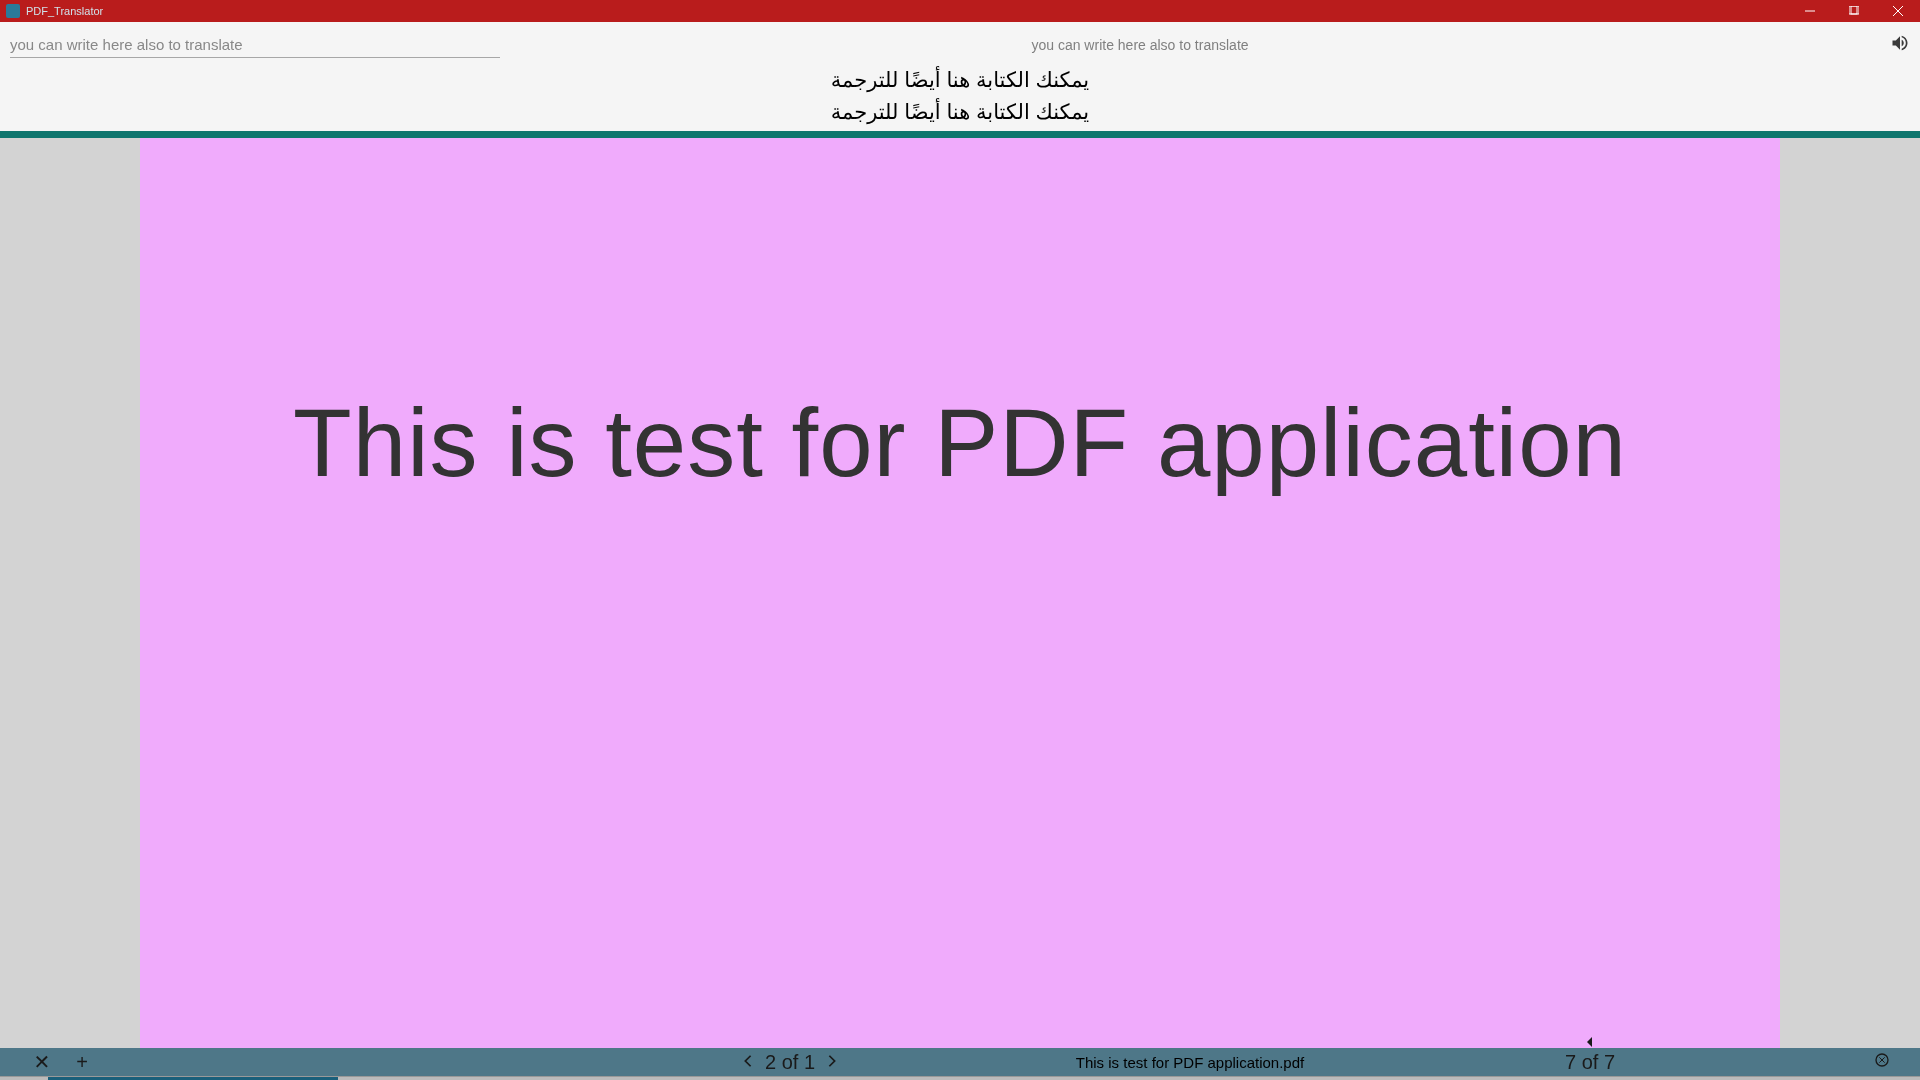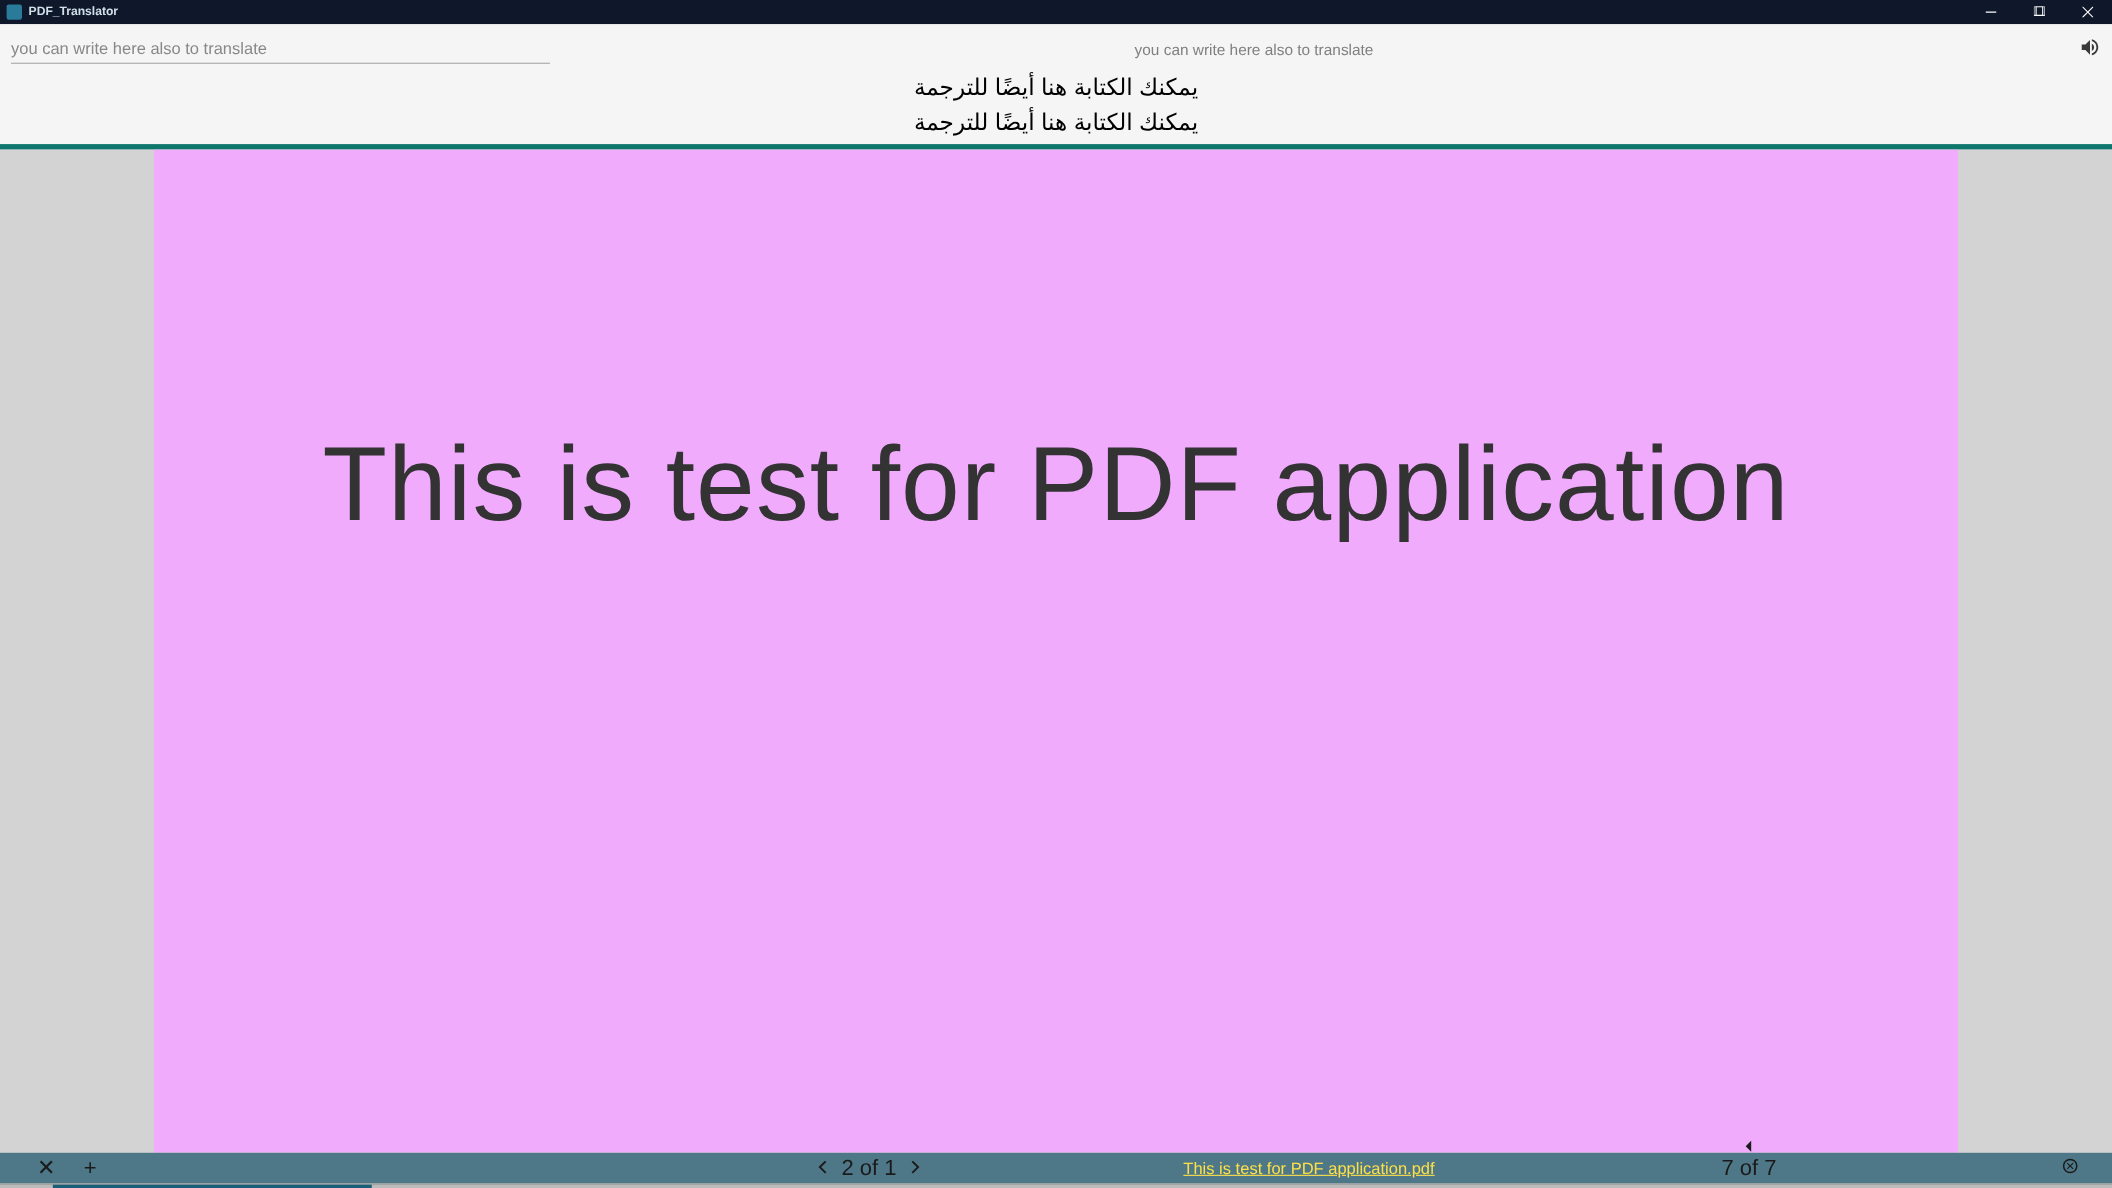--- a/index.html
+++ b/index.html
@@ -10,28 +10,27 @@
     body {
       font-family: 'Segoe UI', Tahoma, sans-serif;
       width: 1920px;
       height: 1080px;
       overflow: hidden;
       background: #d3d3d3;
       display: flex;
       flex-direction: column;
     }
     .titlebar {
-      background: #0f172a;
+      background: #b91c1c;
       height: 22px;
       display: flex;
       align-items: center;
       justify-content: space-between;
       color: #fff;
       padding-left: 6px;
-      font-weight: bold;
     }
     .titlebar-left {
       display: flex;
       align-items: center;
       gap: 6px;
     }
     .app-icon {
       width: 14px;
       height: 14px;
       background: #2a7a9a;
@@ -54,21 +53,21 @@
       cursor: pointer;
       color: #fff;
     }
     .win-btn svg {
       width: 10px;
       height: 10px;
     }
     .top-panel {
       background: #f5f5f5;
       padding: 8px 10px 2px 10px;
-      border-bottom: 5px solid #0f766e;
+      border-bottom: 7px solid #0f766e;
     }
     .top-row {
       display: flex;
       align-items: center;
       justify-content: space-between;
       position: relative;
       height: 30px;
     }
     .translate-input {
       width: 490px;
@@ -182,22 +181,21 @@
     .page-counter {
       font-size: 20px;
       color: #1a1a1a;
     }
     .filename-label {
       position: absolute;
       left: 50%;
       transform: translateX(-50%);
       margin-left: 230px;
       font-size: 15px;
-      color: #fde047;
-      text-decoration: underline;
+      color: #000000;
     }
     .fullscreen-btn {
       position: absolute;
       right: 30px;
       cursor: pointer;
     }
     .fullscreen-btn svg {
       width: 16px;
       height: 16px;
     }

